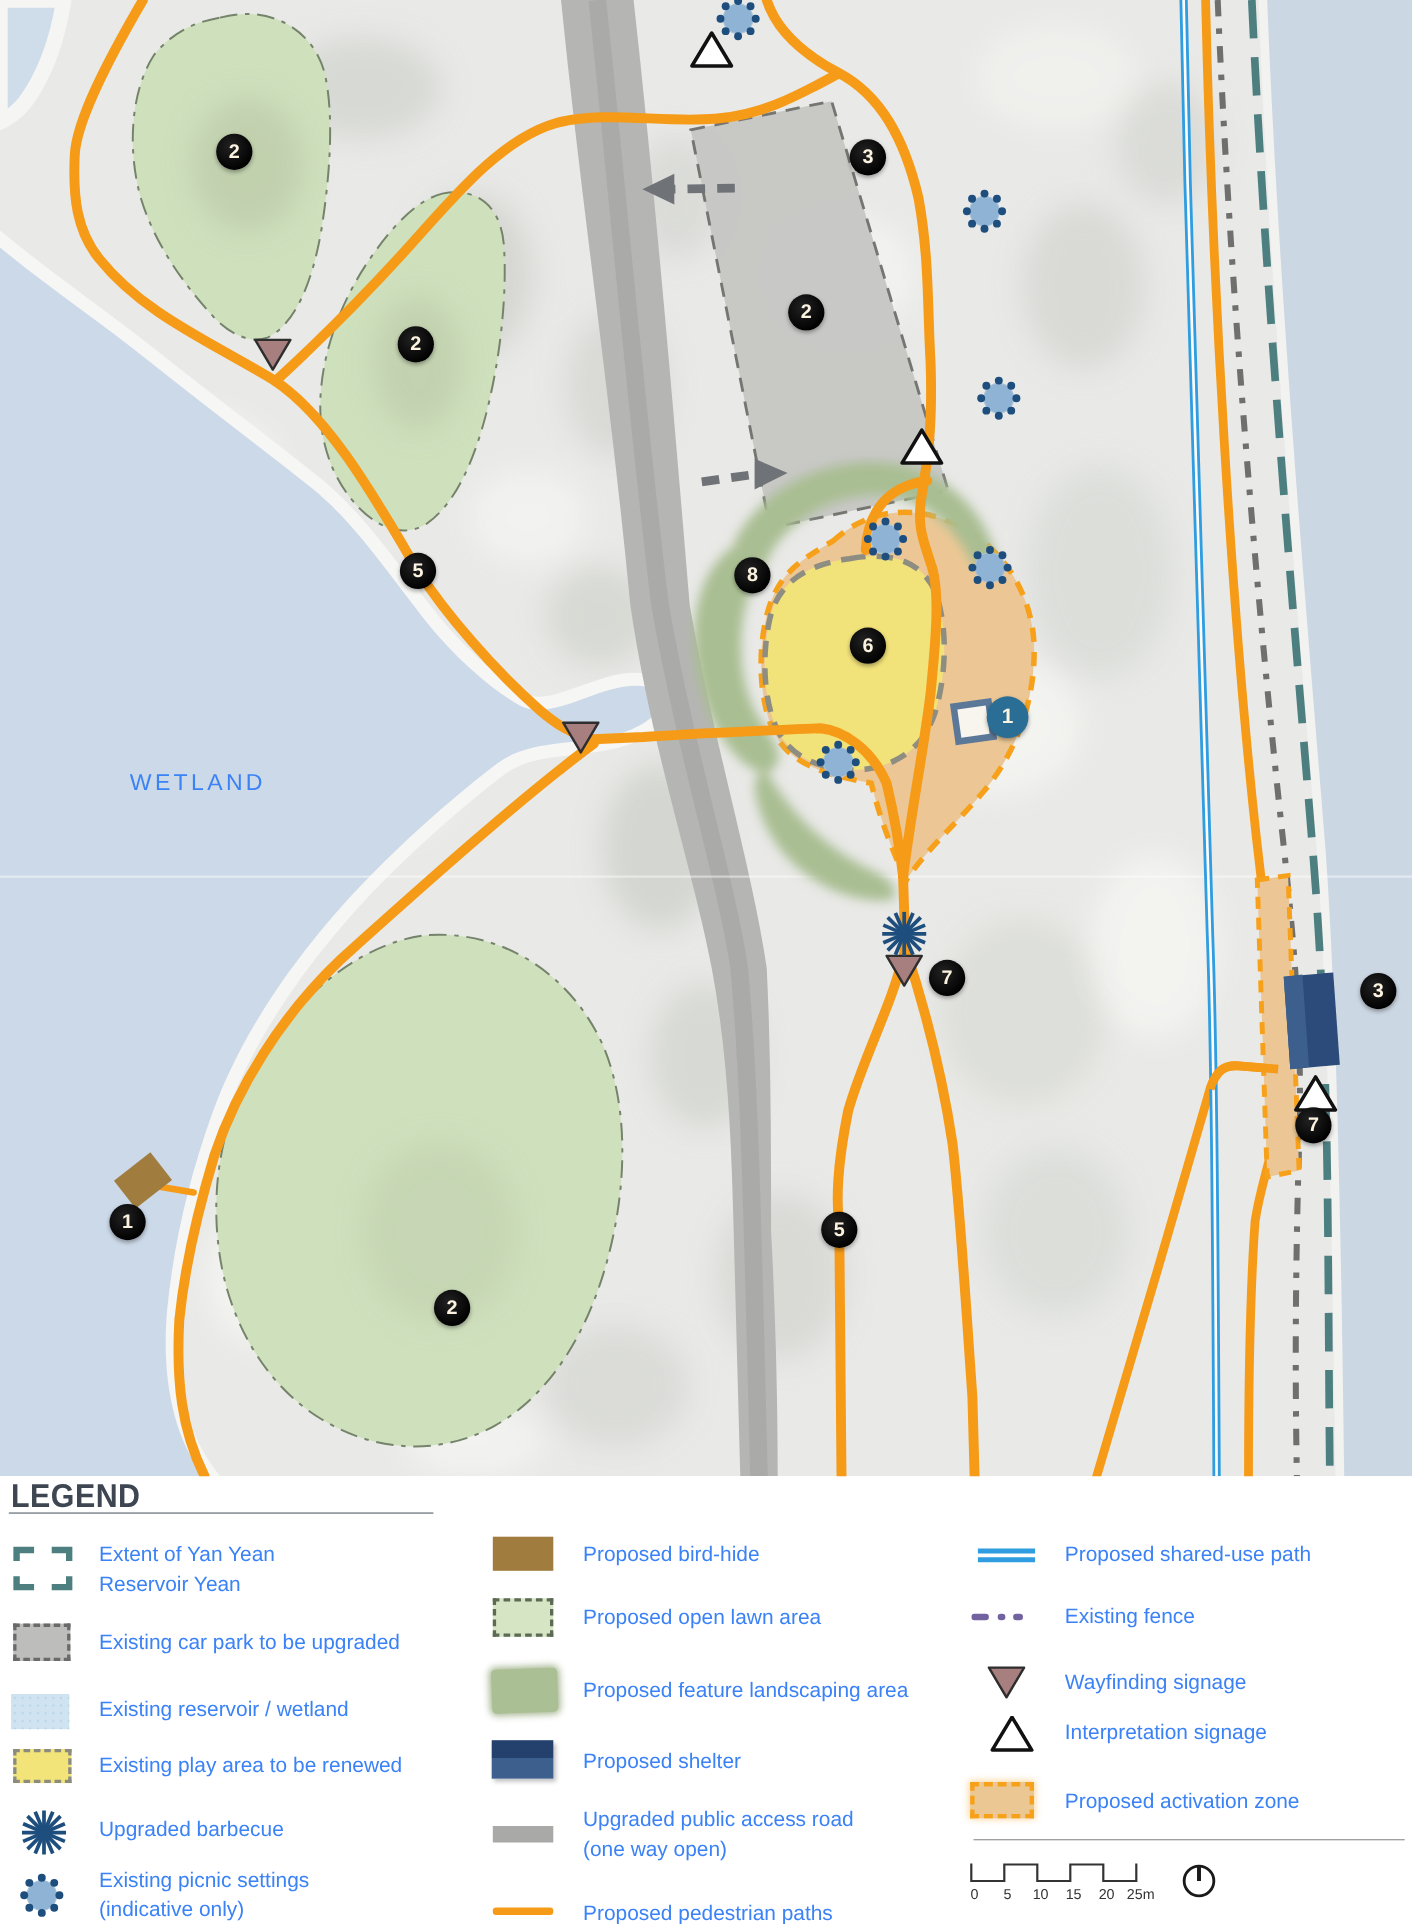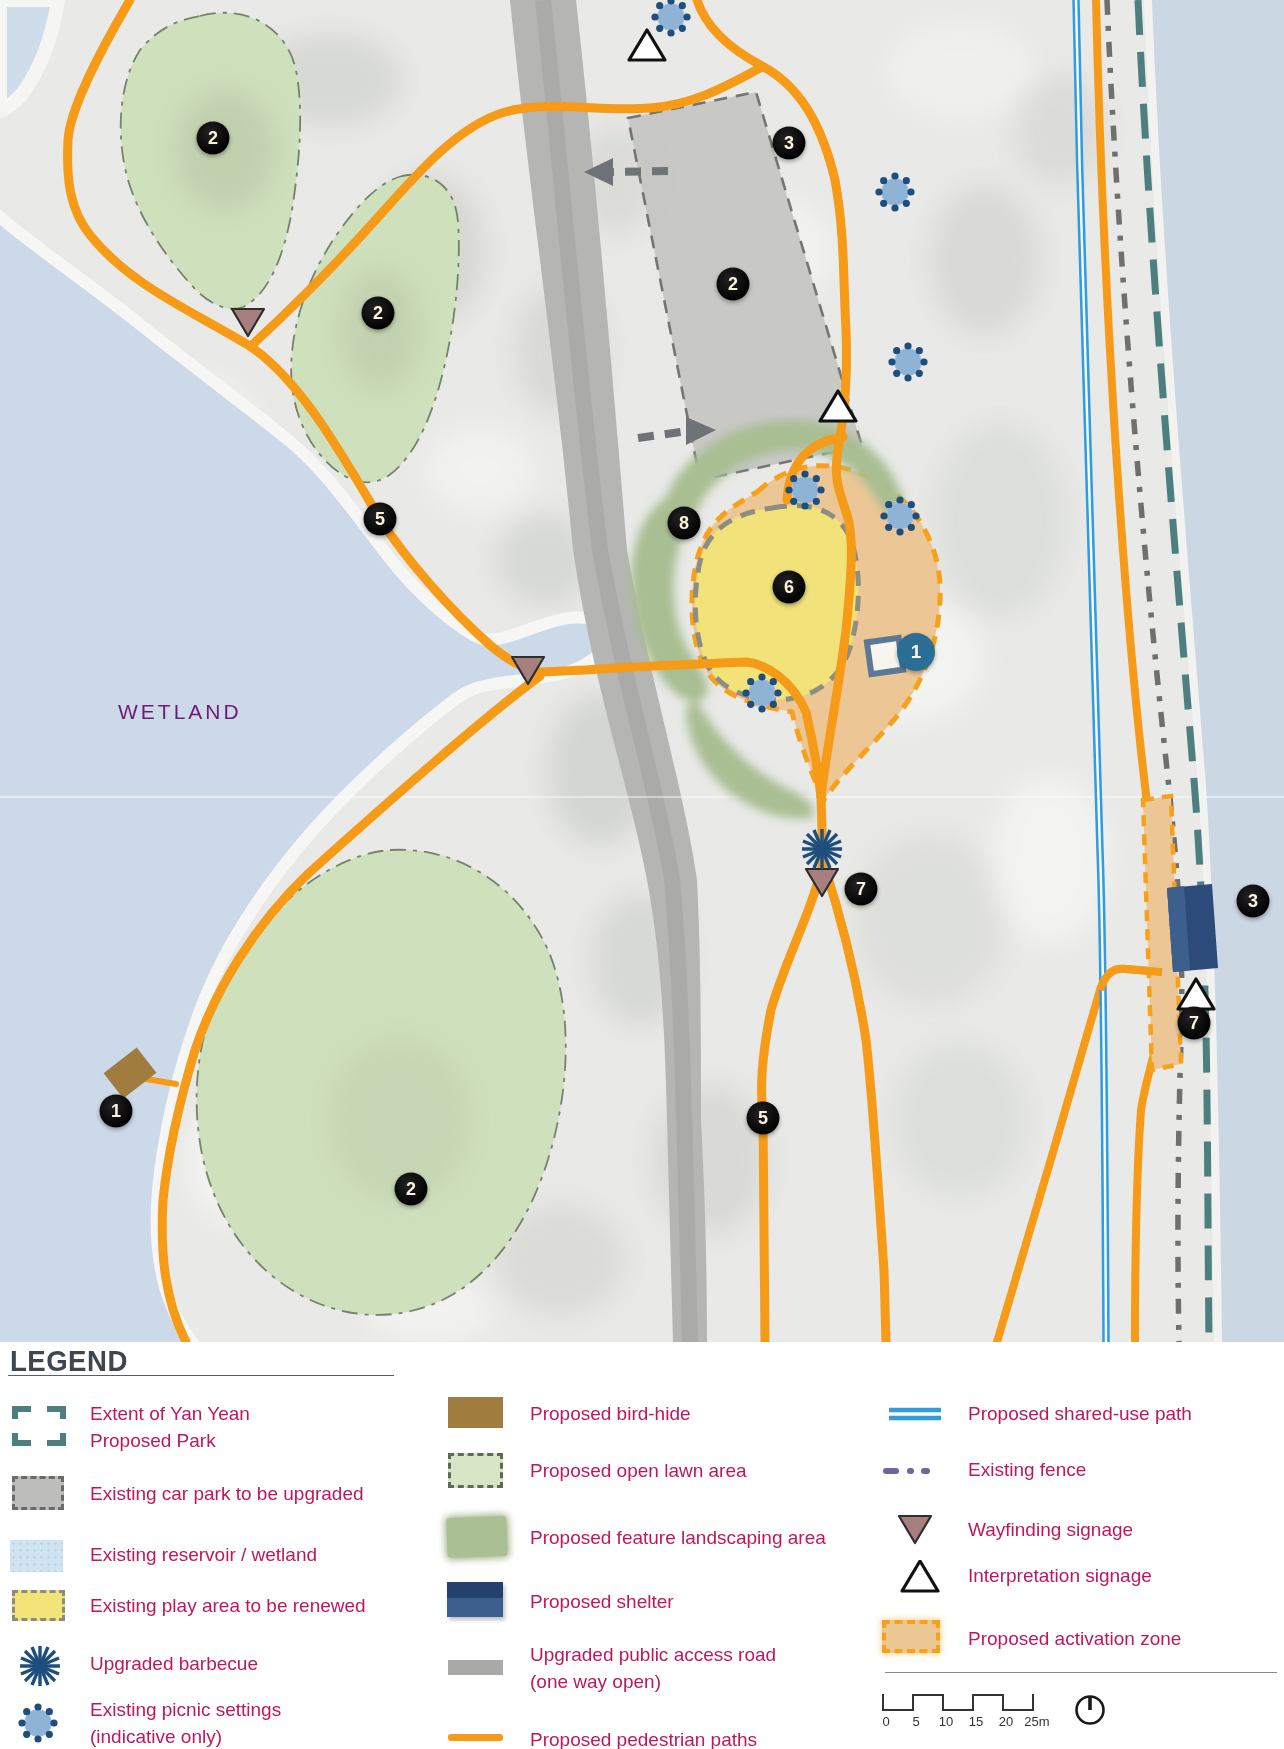--- a/index.html
+++ b/index.html
@@ -6,30 +6,30 @@
   #stage{position:relative;width:1284px;height:1749px;overflow:hidden;
          font-family:"Liberation Sans","DejaVu Sans",sans-serif;}
   #map-wrap{position:absolute;left:0;top:0;width:1284px;height:1342px;}
   #map-wrap svg{display:block;}
   
   .marker{position:absolute;width:33px;height:33px;border-radius:50%;
     background:radial-gradient(circle at 40% 35%, #222 0%, #000 75%);
     color:#fbf3df;font-size:18px;font-weight:bold;line-height:33px;text-align:center;
     transform:translate(-50%,-50%);box-shadow:0 2px 4px rgba(0,0,0,.35);}
   .marker.teal{width:38px;height:38px;line-height:38px;background:#2a6e96;font-size:19px;}
-  #wetland-label{position:absolute;color:#701a75;font-size:21px;letter-spacing:3px;
+  #wetland-label{position:absolute;color:#3b82f6;font-size:21px;letter-spacing:3px;
     font-weight:400;text-align:center;}
   
   #legend{position:absolute;left:0;top:1342px;width:1284px;height:404px;background:#ffffff;}
   #legend-title{position:absolute;left:10px;top:2px;font-size:30px;font-weight:bold;
     color:#3e4751;letter-spacing:.5px;transform:scaleX(.92);transform-origin:left;}
   #legend-rule{position:absolute;left:8px;top:33px;width:386px;height:0;
     border-top:1.6px solid #555f66;}
   .lic{position:absolute;}
-  .llabel{position:absolute;font-size:19px;color:#be185d;line-height:27px;white-space:nowrap;}
+  .llabel{position:absolute;font-size:19px;color:#3b82f6;line-height:27px;white-space:nowrap;}
   .sw{box-sizing:border-box;}
   .sw-carpark{width:52px;height:34px;background:#bdbdbb;border:3px dashed #6a6a6a;}
   .sw-reservoir{width:53px;height:32px;background:#cfe3f1;
     background-image:radial-gradient(#b9d5e8 1px,transparent 1.4px);background-size:7px 7px;}
   .sw-play{width:53px;height:31px;background:#f2e478;border:3px dashed #8b8b80;}
   .sw-birdhide{width:55px;height:31px;background:#a07c3e;}
   .sw-lawn{width:55px;height:35px;background:#d6e5c4;border:3px dashed #5d6b55;}
   .sw-landscape{width:60px;height:40px;background:#aabf93;border-radius:4px;
     box-shadow:0 0 7px 2px rgba(142,162,116,.8);transform:rotate(-2deg);}
   .sw-shelter{width:56px;height:35px;background:linear-gradient(#24416e 0 46%,#3d5f8e 46% 100%);
@@ -258,21 +258,21 @@
     <div id="legend-title">LEGEND</div>
     <div id="legend-rule"></div>
 
     <div class="lic" style="left:12px;top:64px">
       <svg width="54" height="40">
           <path d="M3,13 L3,3 L19,3 M35,3 L51,3 L51,13 M51,27 L51,37 L35,37 M19,37 L3,37 L3,27" fill="none" stroke="#4d7f81" stroke-width="6"></path>
         </svg>
     </div>
     <div class="llabel" style="left:90px;top:58px">
       <div>Extent of Yan Yean</div>
-      <div>Proposed Park</div>
+      <div>Reservoir Yean</div>
     </div>
 
     <div class="lic sw sw-carpark" style="left:12px;top:134px"></div>
     <div class="llabel" style="left:90px;top:138px">Existing car park to be upgraded</div>
 
     <div class="lic sw sw-reservoir" style="left:10px;top:198px"></div>
     <div class="llabel" style="left:90px;top:199px">Existing reservoir / wetland</div>
 
     <div class="lic sw sw-play" style="left:12px;top:248px"></div>
     <div class="llabel" style="left:90px;top:250px">Existing play area to be renewed</div>

